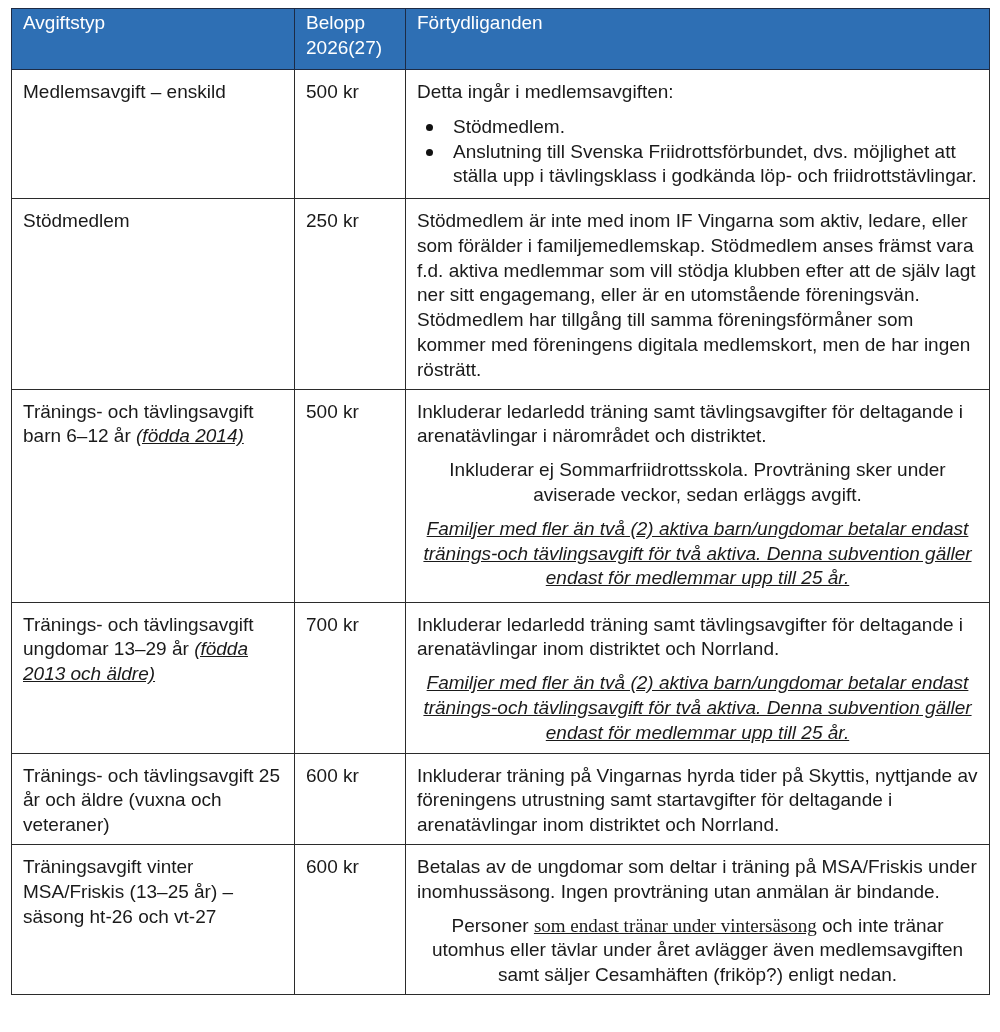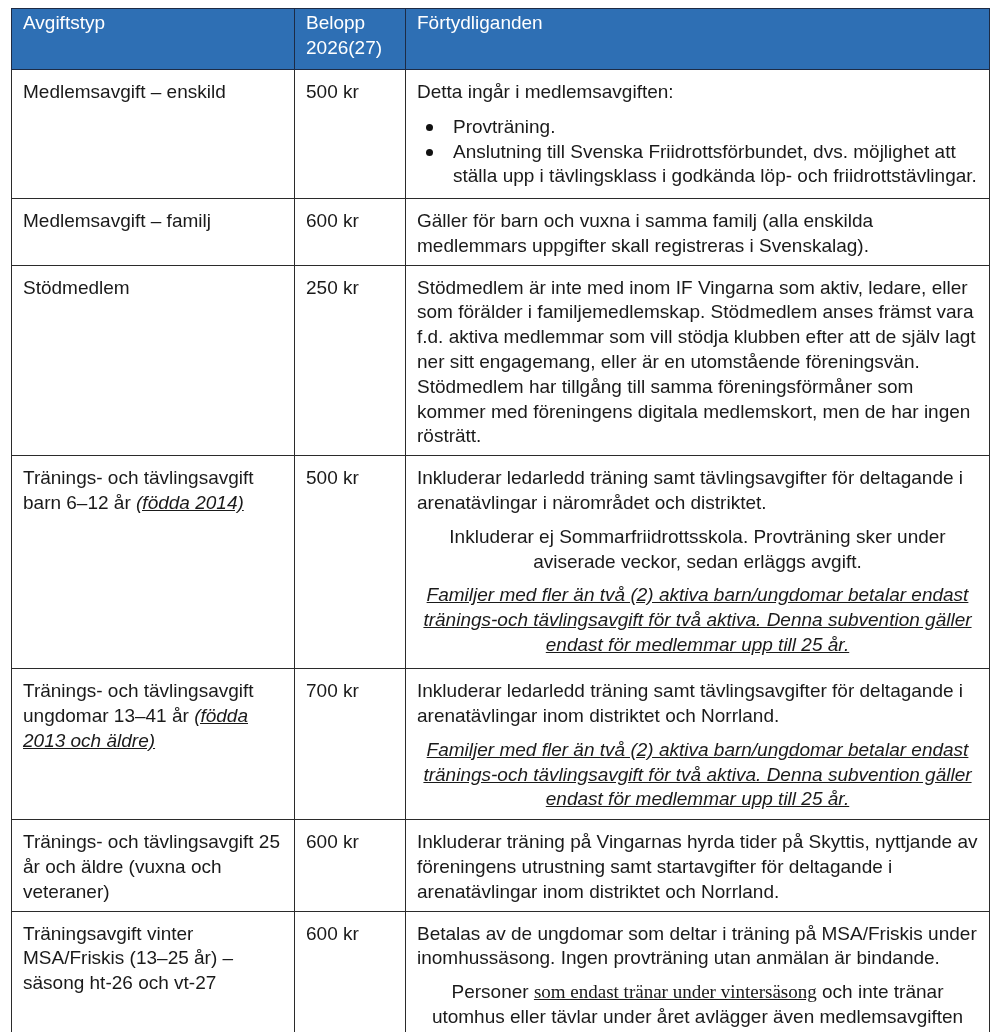--- a/index.html
+++ b/index.html
@@ -50,54 +50,47 @@
     </tr>
   </thead>
   <tbody>
 
     <tr style="height:129px">
       <td><span>Medlemsavgift – enskild</span></td>
       <td>500 kr</td>
       <td>
         <p class="p">Detta ingår i medlemsavgiften:</p>
         <ul class="bullets">
-          <li><span class="dot"></span><span>Provträning.</span></li>
+          <li><span class="dot"></span><span>Stödmedlem.</span></li>
           <li><span class="dot"></span><span>Anslutning till Svenska Friidrottsförbundet, dvs. möjlighet att ställa upp i tävlingsklass i godkända löp- och friidrottstävlingar.</span></li>
         </ul>
       </td>
     </tr>
 
-    <tr style="height:57px">
-      <td><span>Medlemsavgift – familj</span></td>
-      <td>600 kr</td>
-      <td>
-        <p class="p">Gäller för barn och vuxna i samma familj (alla enskilda medlemmars uppgifter skall registreras i Svenskalag).</p>
-      </td>
-    </tr>
 
     <tr style="height:167px">
       <td><span>Stödmedlem</span></td>
       <td>250 kr</td>
       <td>
         <p class="p">Stödmedlem är inte med inom IF Vingarna som aktiv, ledare, eller som förälder i familjemedlemskap. Stödmedlem anses främst vara f.d. aktiva medlemmar som vill stödja klubben efter att de själv lagt ner sitt engagemang, eller är en utomstående föreningsvän. Stödmedlem har tillgång till samma föreningsförmåner som kommer med föreningens digitala medlemskort, men de har ingen rösträtt.</p>
       </td>
     </tr>
 
     <tr style="height:213px">
       <td><span>Tränings- och tävlingsavgift barn 6–12 år </span><span class="it">(födda 2014)</span></td>
       <td>500 kr</td>
       <td>
         <p class="p">Inkluderar ledarledd träning samt tävlingsavgifter för deltagande i arenatävlingar i närområdet och distriktet.</p>
         <p class="p">Inkluderar ej Sommarfriidrottsskola. Provträning sker under aviserade veckor, sedan erläggs avgift.</p>
         <p class="p it">Familjer med fler än två (2) aktiva barn/ungdomar betalar endast tränings-och tävlingsavgift för två aktiva. Denna subvention gäller endast för medlemmar upp till 25 år.</p>
       </td>
     </tr>
 
     <tr style="height:151px">
-      <td><span>Tränings- och tävlingsavgift ungdomar 13–41 år </span><span class="it">(födda 2013 och äldre)</span></td>
+      <td><span>Tränings- och tävlingsavgift ungdomar 13–29 år </span><span class="it">(födda 2013 och äldre)</span></td>
       <td>700 kr</td>
       <td>
         <p class="p">Inkluderar ledarledd träning samt tävlingsavgifter för deltagande i arenatävlingar inom distriktet och Norrland.</p>
         <p class="p it">Familjer med fler än två (2) aktiva barn/ungdomar betalar endast tränings-och tävlingsavgift för två aktiva. Denna subvention gäller endast för medlemmar upp till 25 år.</p>
       </td>
     </tr>
 
     <tr style="height:86px">
       <td><span>Tränings- och tävlingsavgift 25 år och äldre (vuxna och veteraner)</span></td>
       <td>600 kr</td>

